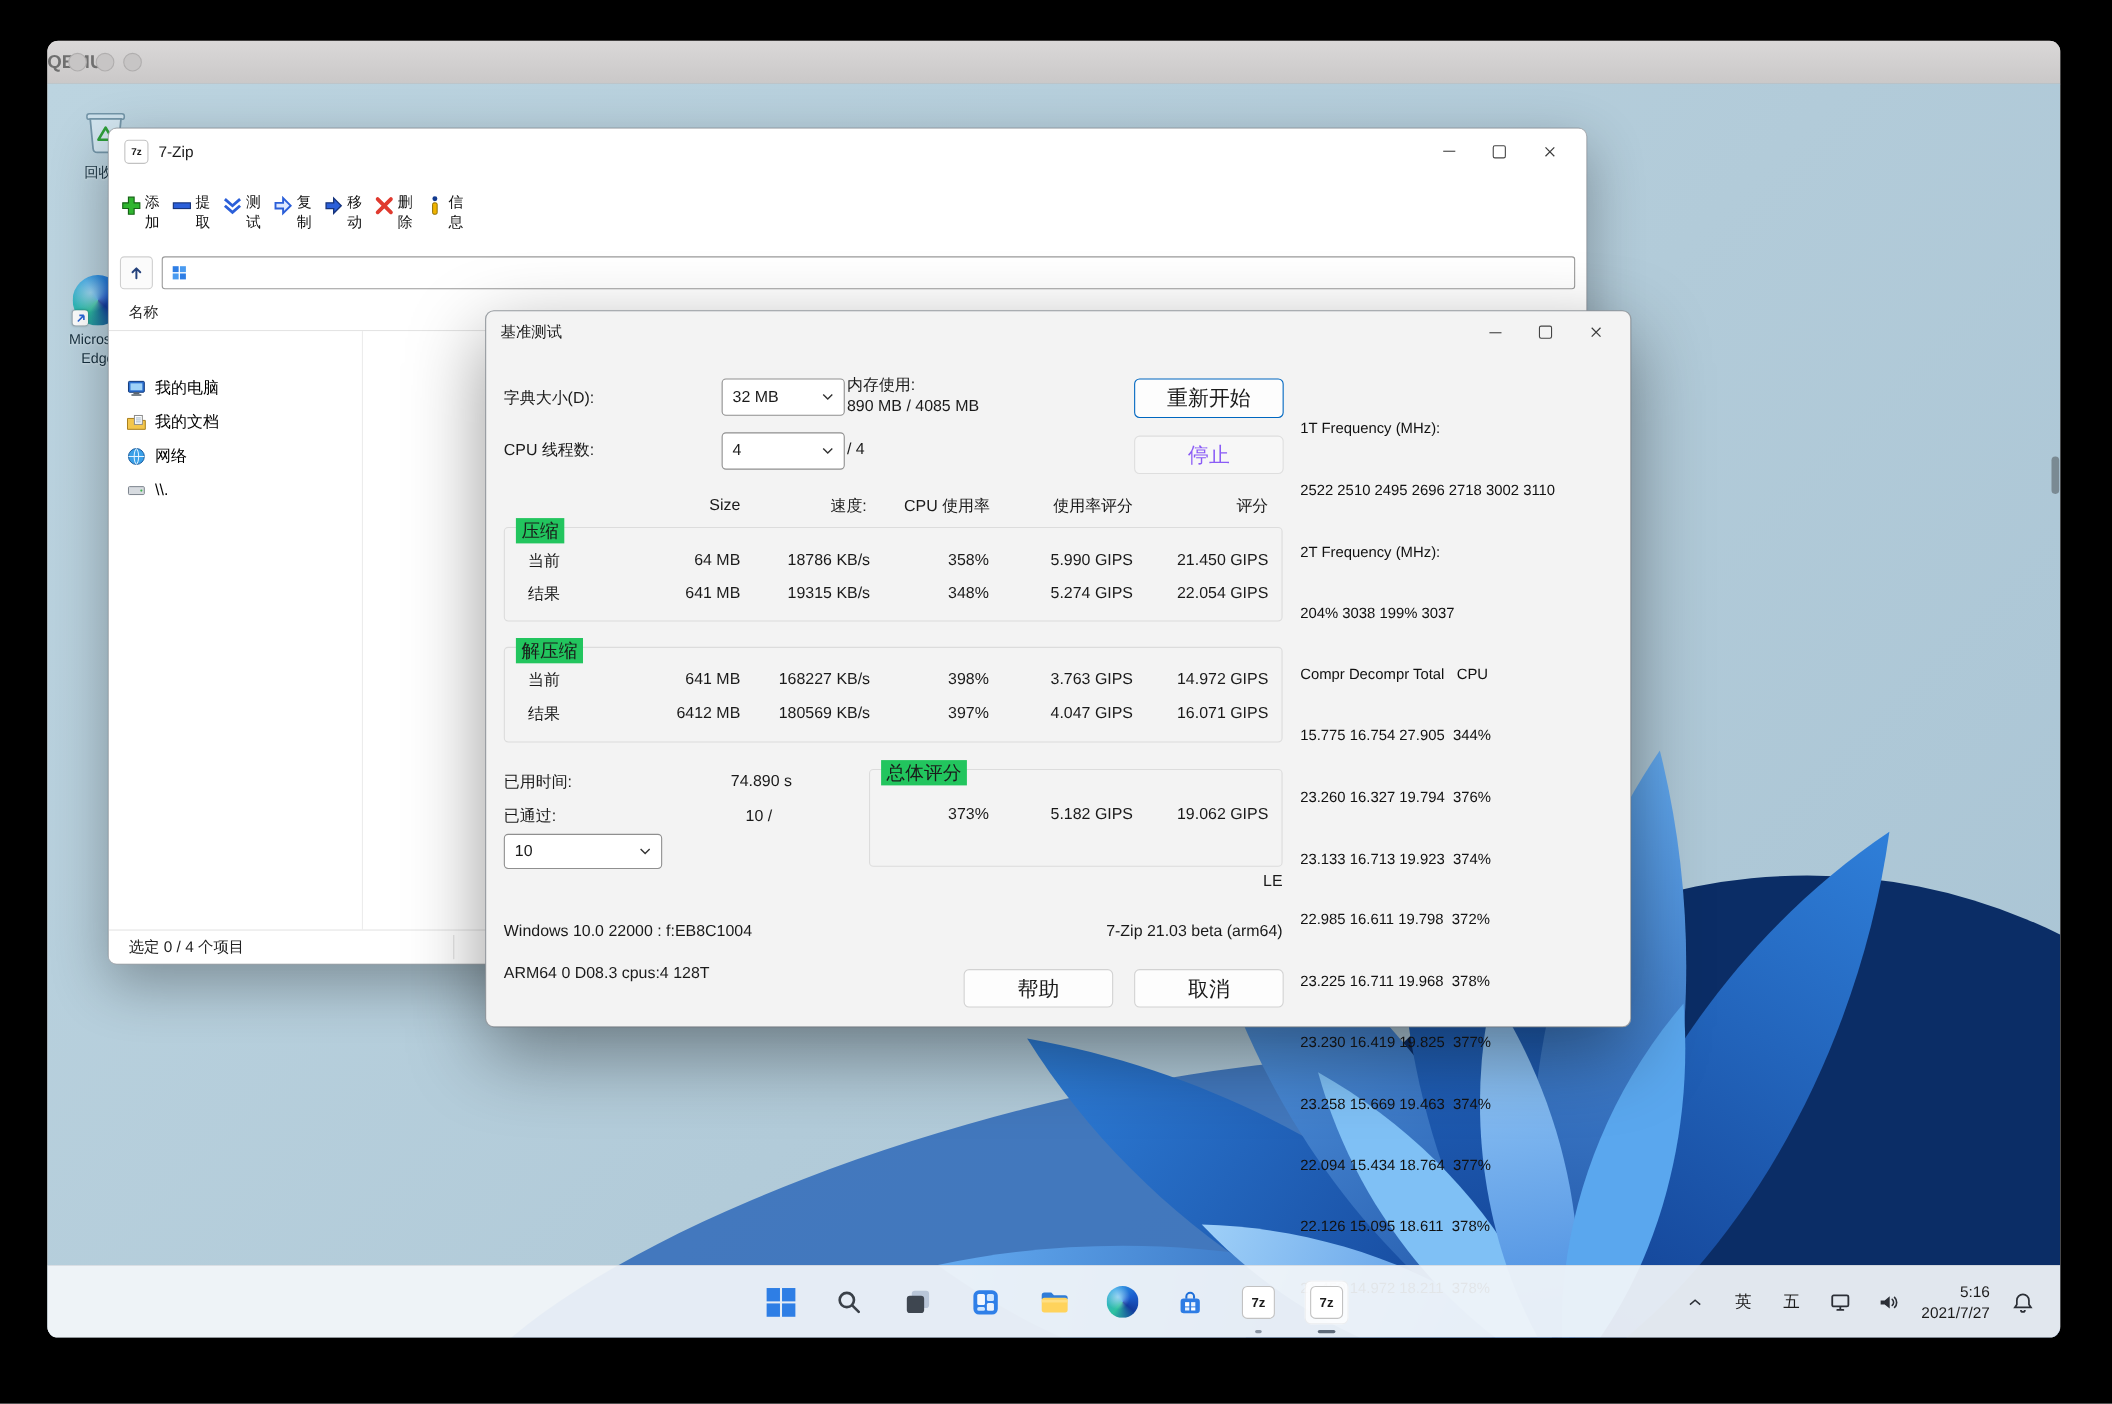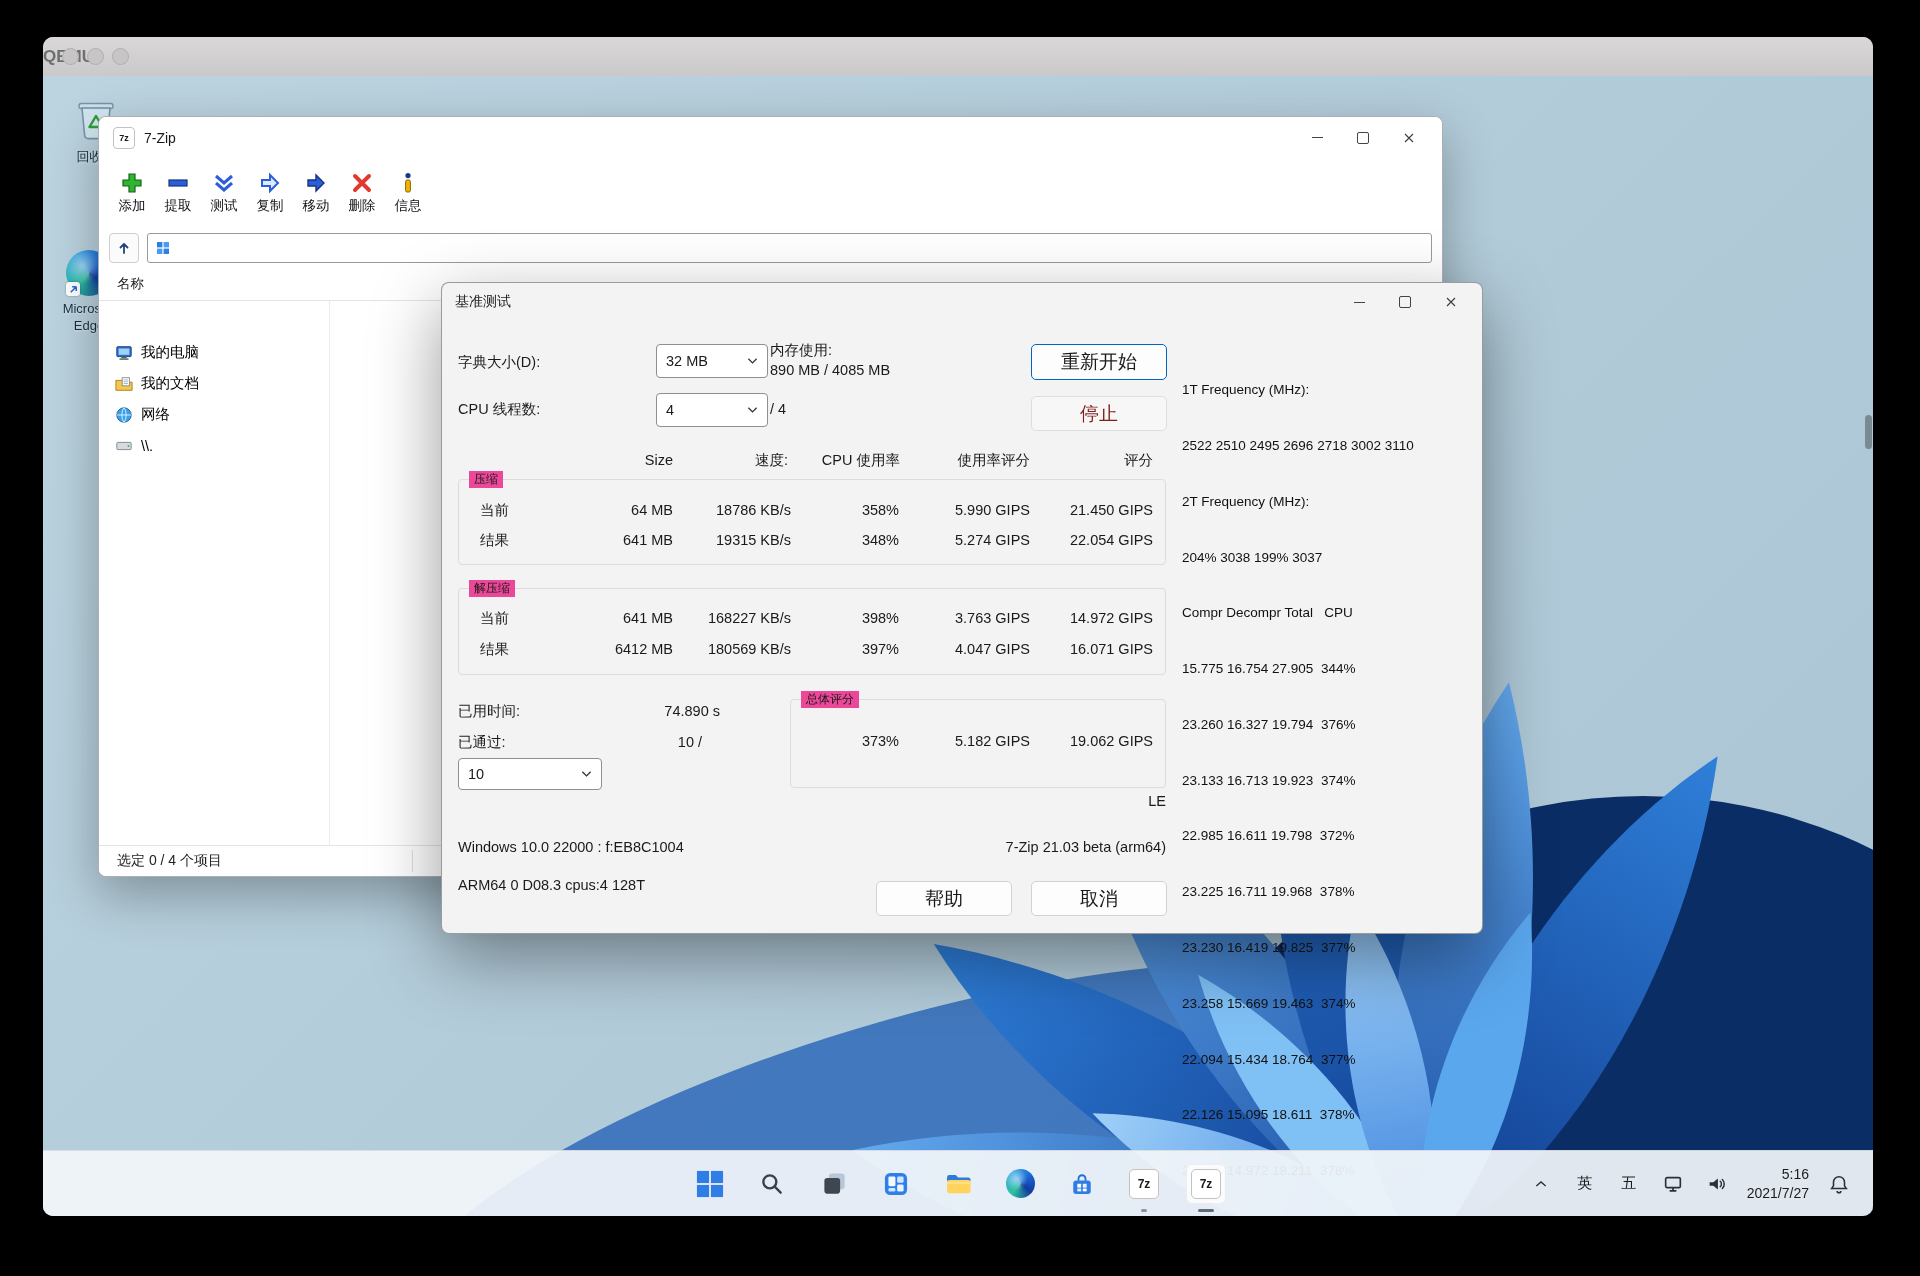--- a/index.html
+++ b/index.html
@@ -24,40 +24,40 @@
   .win7z{position:absolute;left:55px;top:40px;width:1343px;height:759px;background:#fff;border:1px solid rgba(70,80,90,.45);border-radius:8px;box-shadow:0 18px 50px rgba(0,0,0,.30);z-index:10;overflow:hidden;color:#111}
   .zt{height:41px;display:flex;align-items:center;padding-left:14px;gap:9px;background:#fff}
   .zt-title{font-size:14px;color:#191919}
   .wc{margin-left:auto;display:flex;height:100%;padding-right:10px}
   .wc-btn{width:46px;height:100%;display:flex;align-items:center;justify-content:center;color:#444}
   .glyph-min{width:11px;border-top:1px solid #444;display:block}
   .glyph-max{width:10px;height:10px;border:1px solid #444;border-radius:2px;display:block}
   .zmenu{display:flex;align-items:center;height:33px;padding:0 8px;font-size:14px}
   .mi{padding:5px 12px;border-radius:4px;white-space:nowrap}
   .ztool{display:flex;height:70px;padding:0 10px;align-items:center}
-  .tbtn{width:46px;display:flex;flex-direction:column;align-items:center;gap:2px;font-size:13.5px}
+  .tbtn{width:46px;display:flex;flex-direction:row;align-items:flex-start;gap:2px;font-size:13.5px}
   .zaddr{display:flex;align-items:center;height:40px;padding:0 10px;gap:8px}
   .upbtn{width:28px;height:28px;border:1px solid #cfcfcf;border-radius:4px;background:#fbfbfb;display:flex;align-items:center;justify-content:center}
   .combo{flex:1;height:28px;border:1px solid #9a9a9a;border-radius:3px;background:#fff;display:flex;align-items:center;padding:0 8px;gap:8px}
   .zhead{position:relative;height:32px;border-bottom:1px solid #e4e4e4;display:flex;align-items:center;padding-left:18px;font-size:13.5px;color:#222}
   .coldiv{position:absolute;left:230px;top:184px;bottom:30px;width:1px;background:#ececec}
   .zrow{position:absolute;left:0;width:226px;height:31px;display:flex;align-items:center;gap:8px;padding-left:16px;font-size:14.5px;color:#000}
   .zstatus{position:absolute;left:0;right:0;bottom:0;height:30px;border-top:1px solid #e4e4e4;display:flex;align-items:center;padding-left:18px;font-size:14px;color:#222;background:#fff}
   .vline{position:absolute;top:4px;bottom:4px;width:1px;background:#e0e0e0}
   
   .dialog{position:absolute;left:398px;top:206px;width:1040px;height:650px;background:#f3f3f3;border:1px solid rgba(60,70,80,.5);border-radius:8px;box-shadow:0 24px 70px rgba(0,0,0,.4);z-index:30;font-size:14.5px;color:#1a1a1a}
   .dlg-titlebar{position:absolute;left:0;top:0;right:0;height:38px;display:flex;align-items:center;padding-left:13px}
   .dlg-title{font-size:14px}
   .dl{position:absolute;transform:translateY(-50%);white-space:nowrap}
   .dr{position:absolute;transform:translateY(-50%);white-space:nowrap}
   .gbox{position:absolute;border:1px solid #dcdcdc;border-radius:4px}
-  .legend{position:absolute;top:-9px;left:10px;background:#ec4899;padding:0 5px;font-size:12px}
+  .legend{position:absolute;top:-9px;left:10px;background:#22c55e;padding:0 5px;font-size:17px}
   .btn{position:absolute;display:flex;align-items:center;justify-content:center;background:#fdfdfd;border:1px solid #d2d2d2;border-radius:5px;font-size:19px;color:#1a1a1a}
   .btn.primary{border:1.6px solid #0067c0}
-  .btn.disabled{color:#7f1d1d;background:#f7f7f7;border-color:#dedede}
+  .btn.disabled{color:#8b5cf6;background:#f7f7f7;border-color:#dedede}
   .sel{position:absolute;background:#fff;border:1px solid #8f8f8f;border-radius:4px;display:flex;align-items:center;justify-content:space-between;padding:0 9px;font-size:14.5px}
   .info{position:absolute;left:740px;top:61px;width:292px;font-size:13.5px;line-height:18.6px;color:#111;white-space:pre}
   
   .taskbar{position:absolute;left:0;right:0;bottom:0;height:65px;background:rgba(242,245,249,.93);border-top:1px solid rgba(100,110,120,.15);z-index:50}
   .tb-center{position:absolute;left:0;right:0;top:0;bottom:0;display:flex;align-items:center;justify-content:center;gap:22px}
   .tb-icon{width:40px;height:40px;border-radius:6px;display:flex;align-items:center;justify-content:center;position:relative}
   .tb-icon.active{background:rgba(255,255,255,.78);box-shadow:inset 0 0 0 1px rgba(0,0,0,.06)}
   .pill{position:absolute;bottom:-8px;left:50%;transform:translateX(-50%);height:3px;border-radius:2px;background:#8a94a2}
   .tb-tray{position:absolute;right:14px;top:0;bottom:0;display:flex;align-items:center;gap:4px}
   .tray-item{height:40px;min-width:30px;padding:0 5px;border-radius:6px;display:flex;align-items:center;justify-content:center;font-size:15px;color:#1c1c1c}

